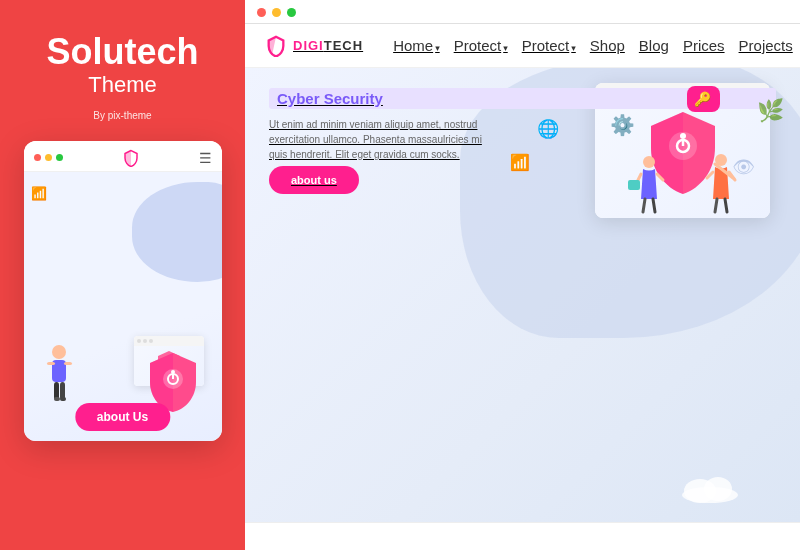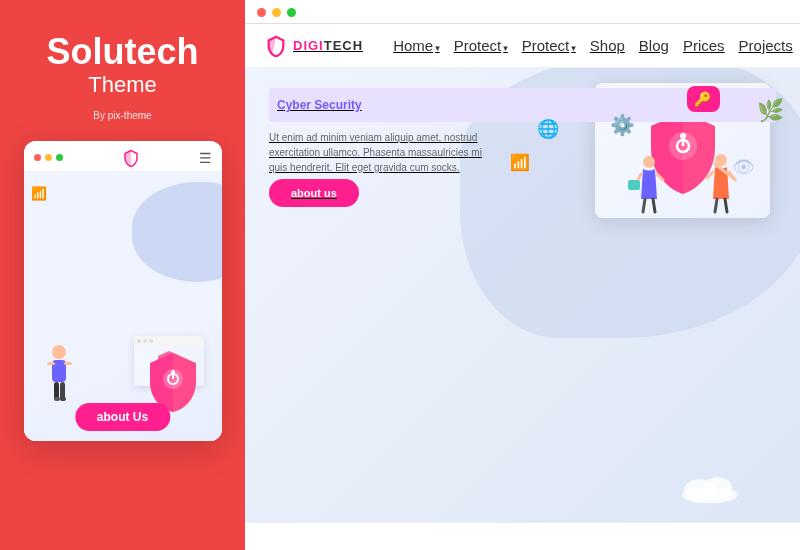--- a/index.html
+++ b/index.html
@@ -283,25 +283,25 @@
       top: -10px;
       width: 360px;
       height: 280px;
       background: #cdd8f0;
       border-radius: 50% 40% 60% 30% / 40% 50% 60% 50%;
       z-index: 0;
       opacity: 0.7;
     }
 
     .cyber-label {
-      font-size: 12px;
+      font-size: 15px;
       font-weight: 700;
       color: #7a5af8;
       background: #e8e0ff;
-      padding: 10px 8px;
+      padding: 2px 8px;
       border-radius: 3px;
       display: inline-block;
       margin-bottom: 8px;
       z-index: 2;
       position: relative;
     }
     .hero-title {
       font-size: 22px;
       font-weight: 800;
       color: #1a1a2e;

